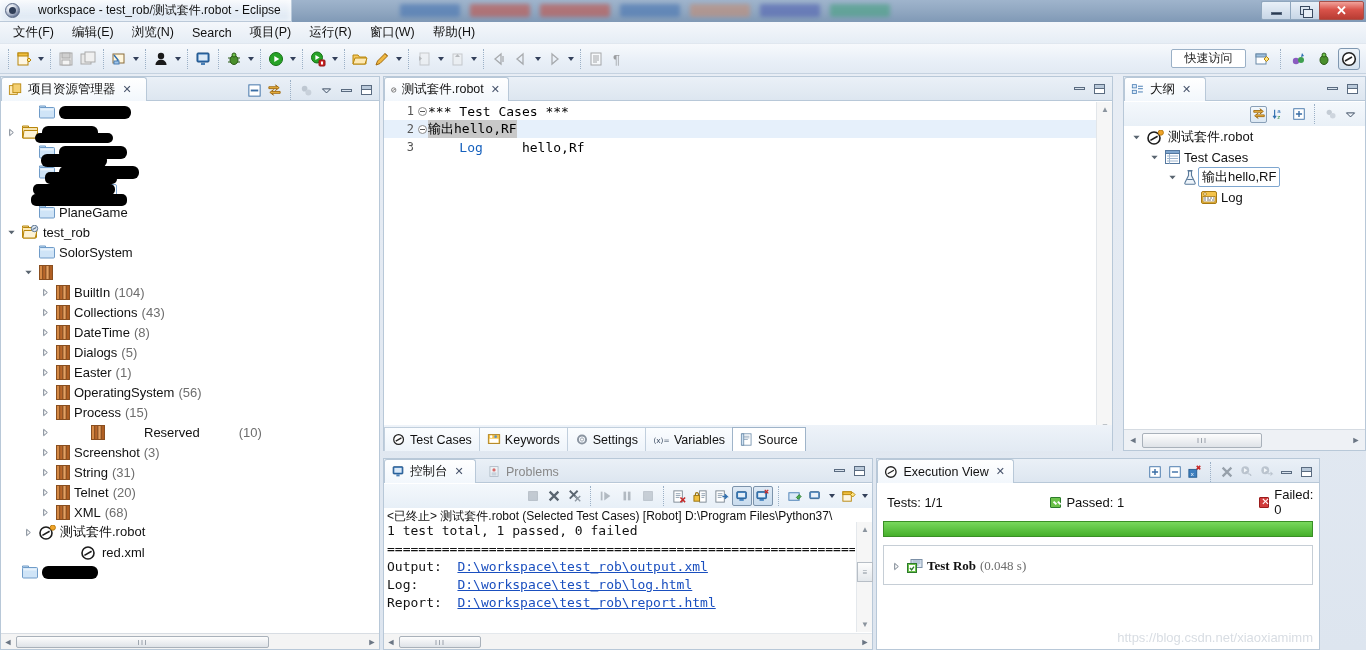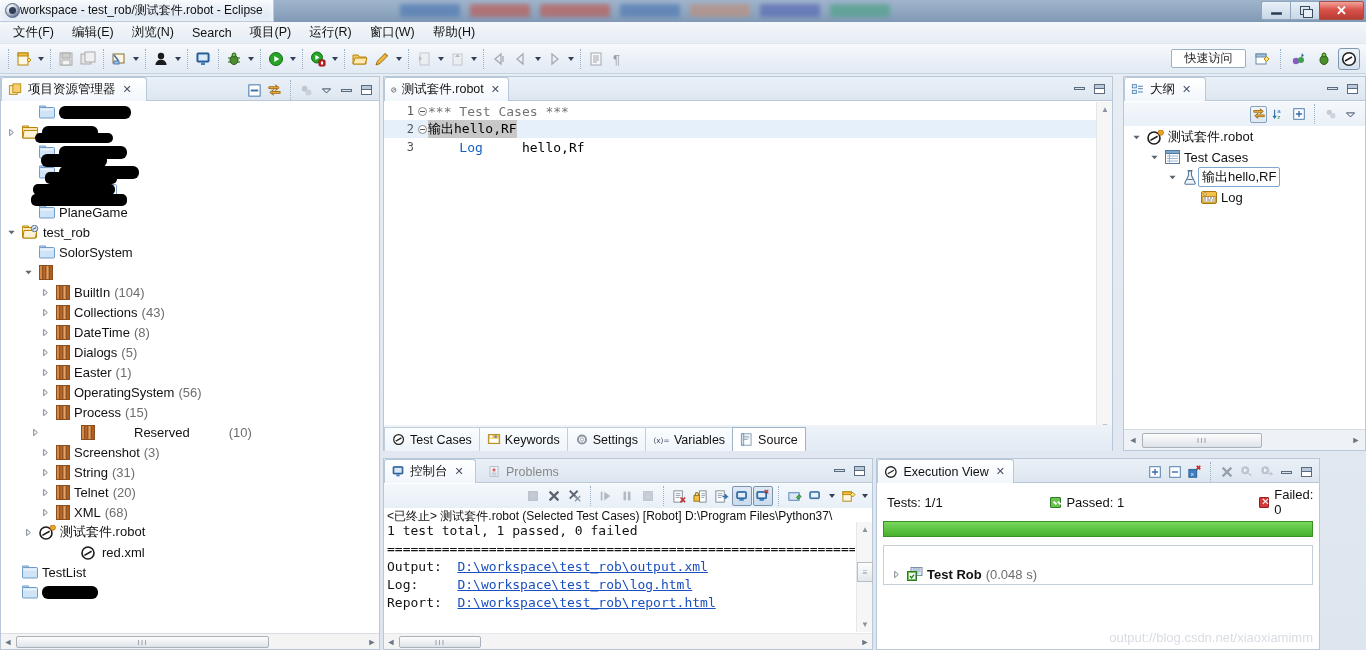--- a/index.html
+++ b/index.html
@@ -29,21 +29,21 @@
     opacity: .55; filter: blur(2.2px);
   }
 
   
   .titlebar {
     position: absolute; left: 0; top: 0; width: 1366px; height: 22px;
     display: flex; align-items: center;
     z-index: 5;
   }
   .tb-left {
-    display: flex; align-items: center; gap: 0;
+    display: flex; align-items: center; gap: 18px;
     height: 22px; padding: 0 10px 0 5px;
     background: linear-gradient(to bottom, rgba(250,252,255,.95), rgba(226,236,247,.92));
     border-right: 1px solid rgba(140,165,190,.5);
     border-bottom: 1px solid rgba(150,172,196,.6);
     box-shadow: 0 0 6px rgba(255,255,255,.8) inset;
   }
   .eclipse-logo {
     width: 15px; height: 15px; border-radius: 50%;
     background: radial-gradient(circle at 35% 32%, #fff 0%, #cfd6e3 38%, #6b7a99 75%, #3d4a63 100%);
     border: 1px solid #5b6a86;
@@ -187,21 +187,21 @@
   #editor .code {
     position:absolute; left:0; top:25px; right:16px; bottom:16px;
     font-family: "DejaVu Sans Mono", monospace; font-size: 13px;
     overflow:hidden;
   }
   .codeline { height: 18px; display:flex; align-items:center; white-space:pre; }
   .gutter { width: 32px; text-align:right; padding-right:2px; color:#555; font-size:12px; flex:0 0 32px;}
   .foldmark { width:12px; flex:0 0 12px; display:flex;align-items:center;justify-content:center;}
   .foldglyph { width:9px;height:9px;border:1px solid #8a8a8a;border-radius:50%;position:relative;background:#fff;}
   .foldglyph::after{content:"";position:absolute;left:1px;top:3px;width:5px;height:1px;background:#555;}
-  .kw-section { color:#737373; }
+  .kw-section { color:#000000; }
   .kw-log { color:#1560bd; }
   .line-hl { background:#e6f0fb; }
   .sel-text { background:#c8c8c8; }
   .ed-vscroll {
     position:absolute; right:0; top:25px; bottom:16px; width:16px;
     background:#f6f6f6; border-left:1px solid #e2e6ea;
   }
   .vs-arrow{width:16px;height:15px;display:flex;align-items:center;justify-content:center;color:#8b949e;font-size:8px;}
   .ed-hscroll{position:absolute;left:0;bottom:0;right:0;height:16px;background:#f4f4f4;border-top:1px solid #e2e6ea;display:flex;align-items:center;}
   #editor-bottom-tabs {
@@ -723,21 +723,21 @@
           </span>
           <svg width="14" height="15" viewBox="0 0 14 15">
             <rect x="0.5" y="0.5" width="3.2" height="14" fill="#d68a46" stroke="#8a4f20"></rect>
             <rect x="3.7" y="0.5" width="3.2" height="14" fill="#b9662a" stroke="#8a4f20"></rect>
             <rect x="6.9" y="0.5" width="3.4" height="14" fill="#e3a063" stroke="#8a4f20"></rect>
             <rect x="10.3" y="0.5" width="3.2" height="14" fill="#b05f23" stroke="#8a4f20"></rect>
           </svg>
           <span>Process</span>
           <span class="count">(15)</span>
         </div>
-        <div class="trow" style="padding-left: 28px; gap: 39px;">
+        <div class="trow" style="padding-left: 38px; gap: 39px;">
           <span class="twist">
             <svg width="9" height="9" viewBox="0 0 10 10">
               <path d="M3 1.5l4 3.5-4 3.5z" fill="none" stroke="#6b7684" stroke-width="1"></path>
             </svg>
           </span>
           <svg width="14" height="15" viewBox="0 0 14 15">
             <rect x="0.5" y="0.5" width="3.2" height="14" fill="#d68a46" stroke="#8a4f20"></rect>
             <rect x="3.7" y="0.5" width="3.2" height="14" fill="#b9662a" stroke="#8a4f20"></rect>
             <rect x="6.9" y="0.5" width="3.4" height="14" fill="#e3a063" stroke="#8a4f20"></rect>
             <rect x="10.3" y="0.5" width="3.2" height="14" fill="#b05f23" stroke="#8a4f20"></rect>
@@ -818,29 +818,20 @@
           </svg>
           <span>测试套件.robot</span>
         </div>
         <div class="trow" style="padding-left: 21px; margin-left: 42px;">
           <span class="twist"></span>
           <svg width="17" height="15" viewBox="0 0 17 15">
             <circle cx="7" cy="8" r="6" fill="#fff" stroke="#1c1c1c" stroke-width="1.6"></circle>
             <path d="M3.4 10.4l7.2-4.2" stroke="#1c1c1c" stroke-width="1.6"></path>
           </svg>
           <span>red.xml</span>
-        </div>
-        <div class="trow" style="padding-left: 4px;">
-          <span class="twist"></span>
-          <svg width="16" height="14" viewBox="0 0 16 14">
-            <path d="M0.5 2.5h6v-1.5h-6z" fill="#cfe4f7" stroke="#6f9bc8"></path>
-            <rect x="0.5" y="2.5" width="15" height="10.5" rx="1" fill="#cfe4f7" stroke="#6f9bc8"></rect>
-            <rect x="1.5" y="3.5" width="13" height="2" fill="#e8f2fc"></rect>
-          </svg>
-          <span>TestList</span>
         </div>
         <div class="trow" style="padding-left: 4px;">
           <span class="twist"></span>
           <svg width="16" height="14" viewBox="0 0 16 14">
             <path d="M0.5 2.5h6v-1.5h-6z" fill="#cfe4f7" stroke="#6f9bc8"></path>
             <rect x="0.5" y="2.5" width="15" height="10.5" rx="1" fill="#cfe4f7" stroke="#6f9bc8"></rect>
             <rect x="1.5" y="3.5" width="13" height="2" fill="#e8f2fc"></rect>
           </svg>
           <span class="redacted" style="width: 56px;"></span>
         </div>
@@ -1262,34 +1253,34 @@
       </div>
       <div class="seg">
         <span class="fail-box"></span>
         <span>Failed: 0</span>
       </div>
     </div>
 
     <div class="progressbar"></div>
 
     <div class="exec-tree" id="execution-tree">
-        <div class="trow" style="padding-left: 6px; margin-top: 18px;">
+        <div class="trow" style="padding-left: 6px; margin-top: 10px; font-family: Liberation Serif, serif;">
           <span class="twist">
             <svg width="9" height="9" viewBox="0 0 10 10">
               <path d="M3 1.5l4 3.5-4 3.5z" fill="none" stroke="#6b7684" stroke-width="1"></path>
             </svg>
           </span>
           <svg width="16" height="14" viewBox="0 0 16 14">
             <rect x="4" y="0.5" width="11" height="8" fill="#dfe9f3" stroke="#7b8fa6"></rect>
             <path d="M5.5 2h8M5.5 4h8M5.5 6h6" stroke="#8fa4ba"></path>
             <rect x="0.5" y="4.5" width="9" height="9" fill="#6cc24a" stroke="#2d7a2d"></rect>
             <rect x="2" y="6" width="6" height="6" fill="#fff"></rect>
             <path d="M3 9l1.6 1.8L7 7.6" stroke="#2d7a2d" stroke-width="1.4" fill="none"></path>
           </svg>
           <span style="font-weight: bold;">Test Rob</span>
           <span class="count">(0.048 s)</span>
         </div>
       </div>
 
-    <div class="watermark">output://blog.csdn.net/xiaoxiamimm</div>
+    <div class="watermark">https://blog.csdn.net/xiaoxiamimm</div>
   </div>
 
 </div>
 
 </body></html>

